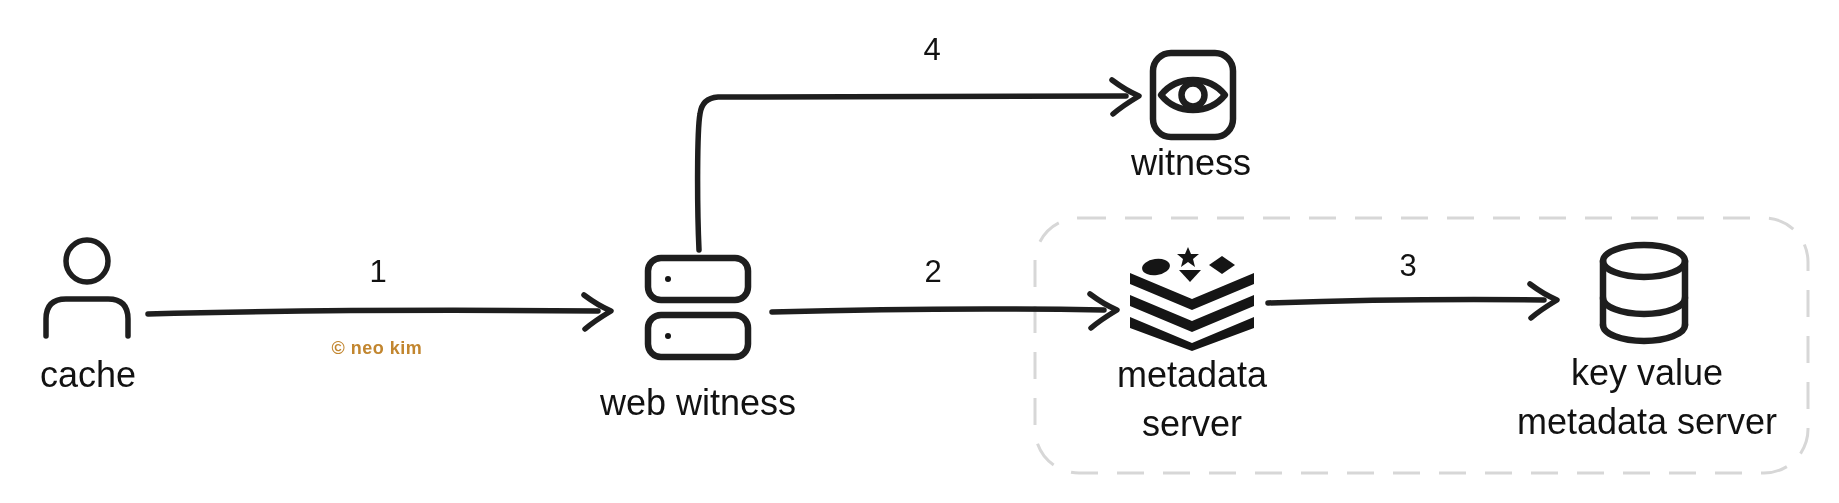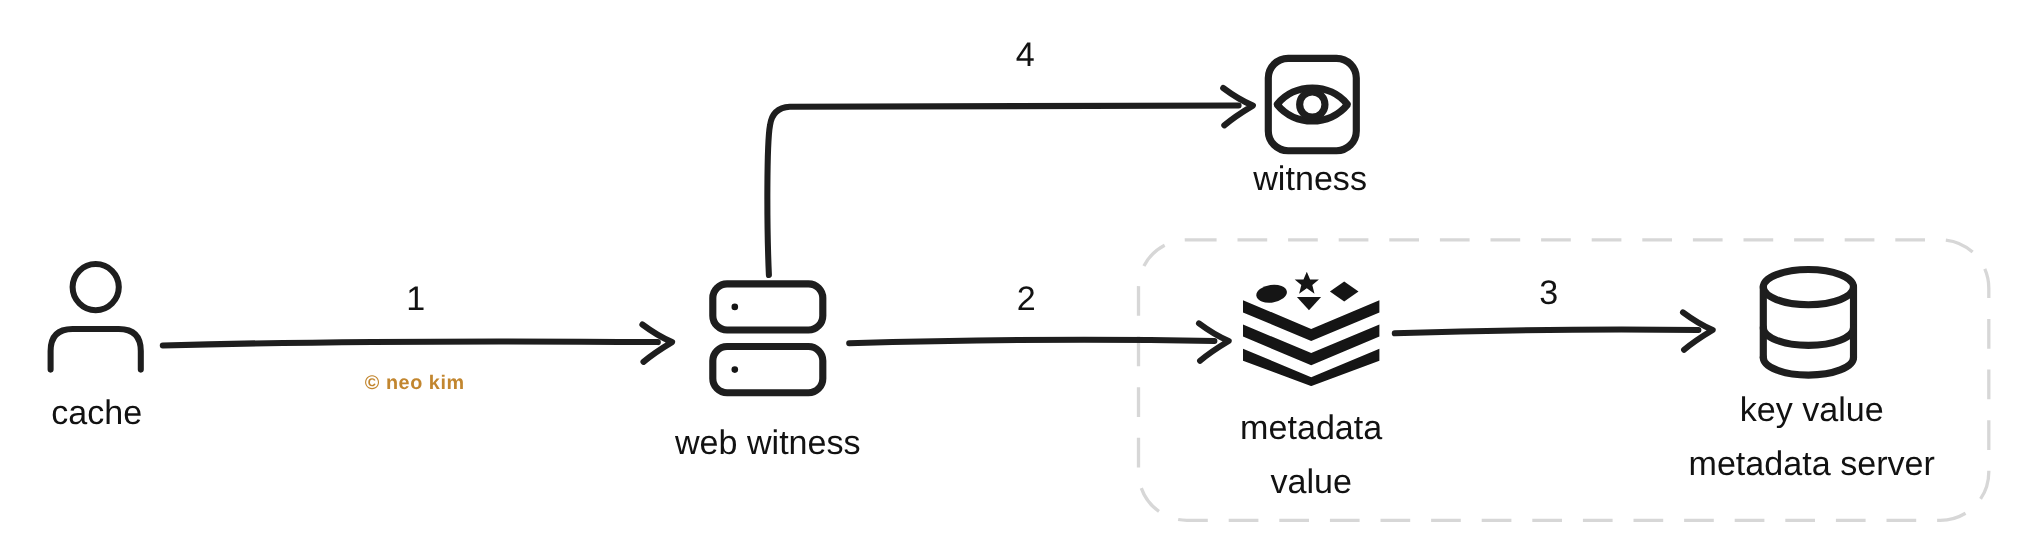--- a/index.html
+++ b/index.html
@@ -8,21 +8,21 @@
     width:1839px;height:503px;
     background:#ffffff;
     font-family:"Liberation Sans", sans-serif;
     overflow:hidden;
   }
   svg.layer{position:absolute;left:0;top:0;}
   .node-icon{position:absolute;}
   .lbl{
     position:absolute;
     color:#121212;
-    font-size:31px;
+    font-size:36px;
     line-height:38px;
     text-align:center;
     white-space:nowrap;
   }
   .lbl.two-line{line-height:49px;}
   .edge-num{
     position:absolute;
     color:#121212;
     font-size:31px;
     width:60px;
@@ -100,23 +100,23 @@
 
   <svg class="node-icon" style="left:1126px;top:247px;" width="132" height="104" viewBox="0 0 132 104">
     <ellipse class="fill-dark" cx="30" cy="20" rx="14" ry="8" transform="rotate(-8 30 20)"></ellipse>
     <polygon class="fill-dark" points="62,0 65,7 73,7 67,12 69,20 62,15 55,20 57,12 51,7 59,7"></polygon>
     <polygon class="fill-dark" points="96,9 109,18 96,27 83,18"></polygon>
     <polygon class="fill-dark" points="53,23 75,23 64,35"></polygon>
     <path class="fill-dark" d="M4,26 L66,52 L128,26 L128,37 L66,63 L4,37 Z"></path>
     <path class="fill-dark" d="M4,48 L66,74 L128,48 L128,59 L66,85 L4,59 Z"></path>
     <path class="fill-dark" d="M4,70 L66,96 L128,70 L128,81 L66,104 L4,81 Z"></path>
   </svg>
-  <div class="lbl two-line" style="left:1082px;top:364px;width:220px;text-align:center;">
+  <div class="lbl two-line" style="left:1082px;top:350px;width:220px;text-align:center;">
     <div>metadata</div>
-    <div>value</div>
+    <div>server</div>
   </div>
 
   <div class="edge-num" style="left:1378px;top:248px;">3</div>
 
   <svg class="node-icon" style="left:1597px;top:240px;" width="94" height="106" viewBox="0 0 94 106">
     <ellipse class="stroke-thick" cx="47" cy="21" rx="41" ry="16"></ellipse>
     <path class="stroke-thick" d="M6,21 L6,85"></path>
     <path class="stroke-thick" d="M88,21 L88,85"></path>
     <path class="stroke-thick" d="M6,58 A41,16 0 0 0 88,58"></path>
     <path class="stroke-thick" d="M6,85 A41,16 0 0 0 88,85"></path>

